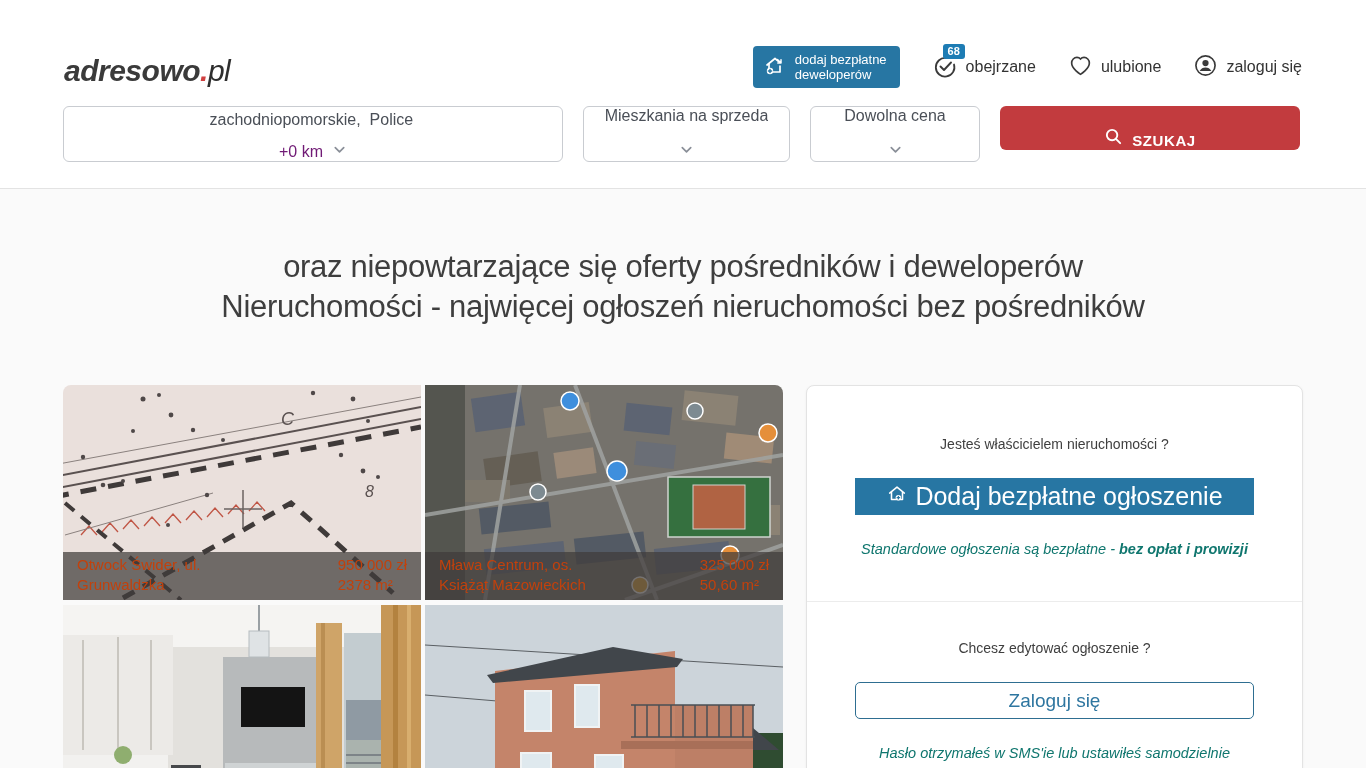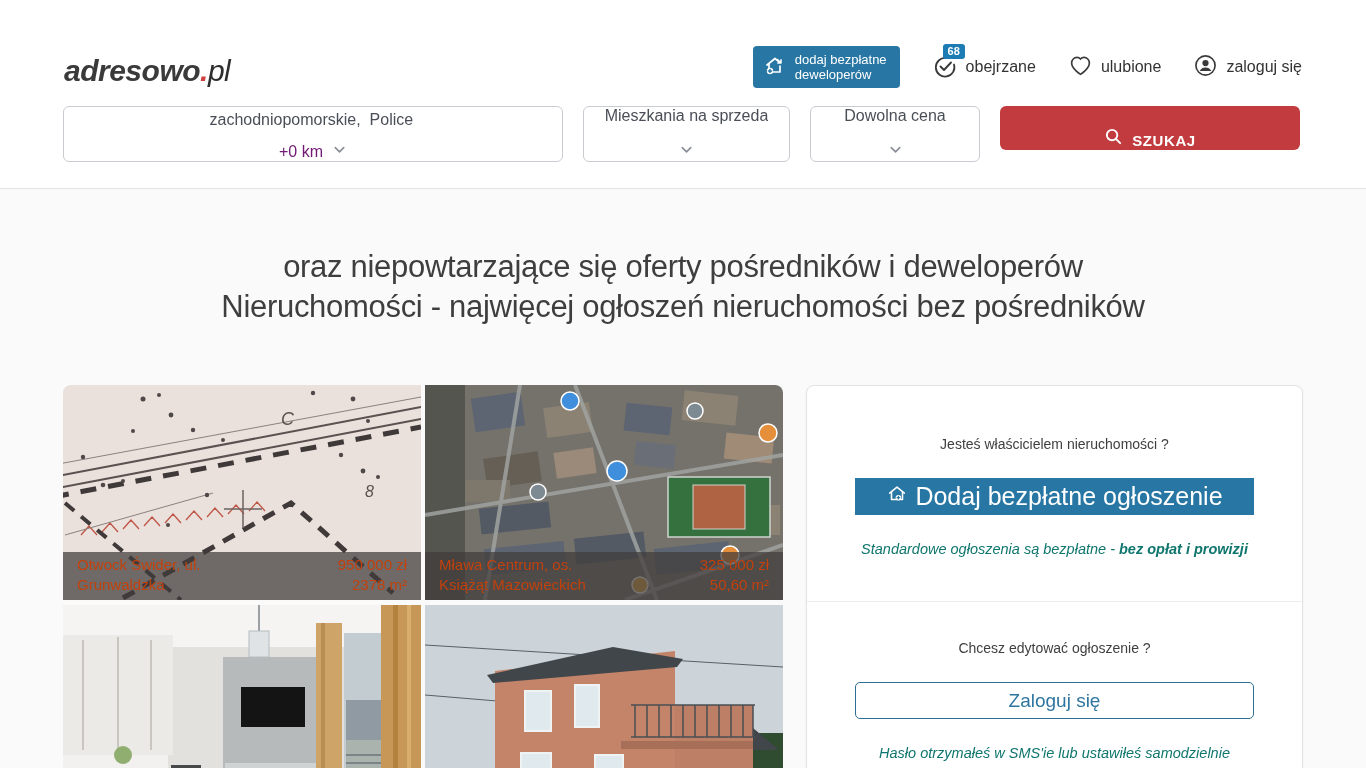--- a/index.html
+++ b/index.html
@@ -65,21 +65,21 @@
     border-radius:8px; overflow:hidden;
   }
   .tile { position:relative; width:358px; height:215px; overflow:hidden; cursor:pointer; }
   .tile svg.scene { display:block; width:100%; height:100%; }
   .caption {
     position:absolute; left:0; right:0; bottom:0; min-height:46px;
     background:rgba(64,60,58,0.72); color:#c2410c;
     display:flex; justify-content:space-between; gap:10px;
     padding:3px 14px 5px; font-size:15px; line-height:20px;
   }
-  .cap-right { text-align:right; white-space:nowrap;margin-left:12px; }
+  .cap-right { text-align:left; white-space:nowrap;margin-left:12px; }
   
   aside.card {
     width:497px; background:#fff; border:1px solid #e3e3e3; border-radius:8px;
     box-shadow:0 1px 3px rgba(0,0,0,0.05);
   }
   .card-section { padding:50px 48px 44px; text-align:center; }
   .card-section.second { padding-top:38px; }
   .card-heading { margin:0 0 26px; font-size:14px; font-weight:400; color:#3f3f3f; }
   .btn-primary {
     width:100%; height:37px; background:#2776a3; color:#fff; border:none; border-radius:0;

